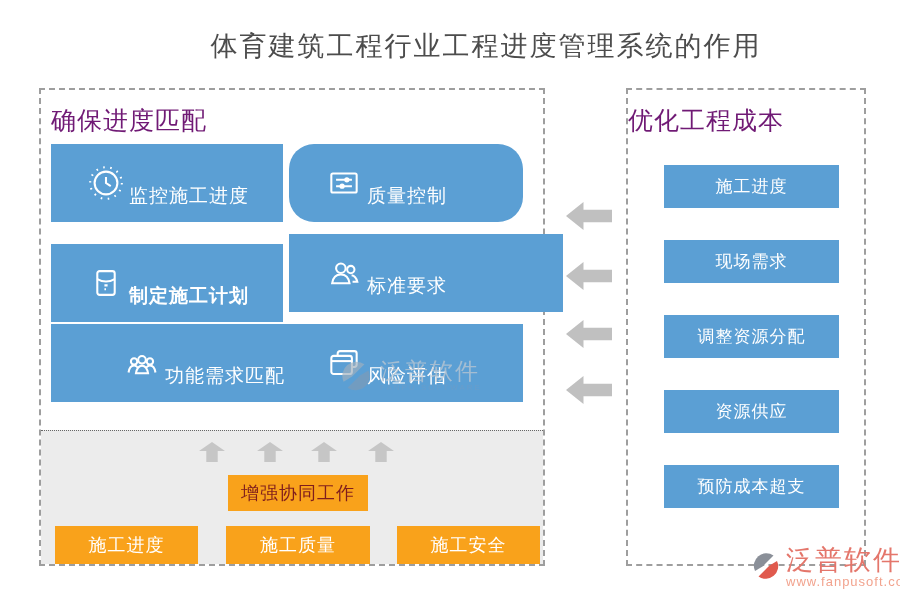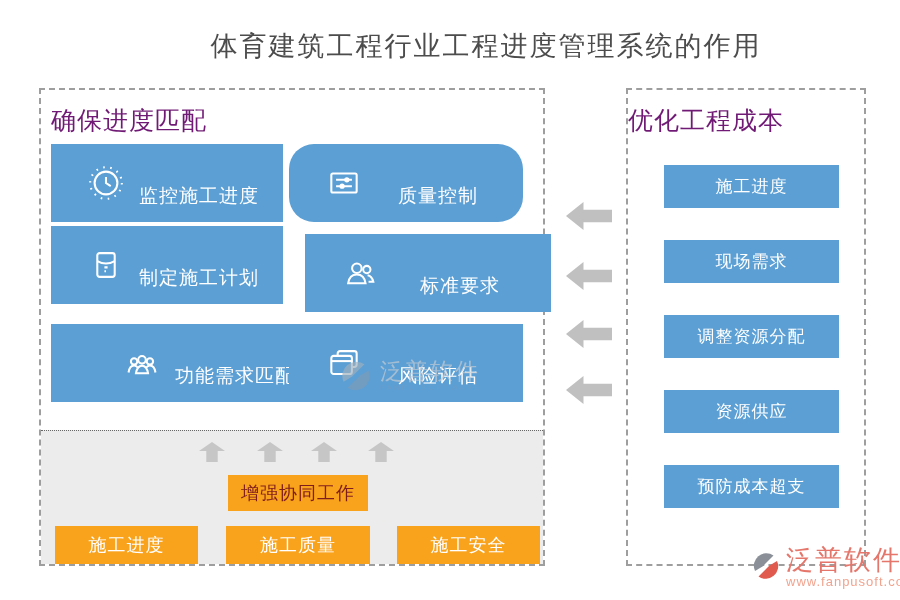--- a/index.html
+++ b/index.html
@@ -10,21 +10,21 @@
   
   .panel{position:absolute;border:2px dashed #9e9e9e;background:#ffffff;box-sizing:border-box;}
   .panel-left{left:39px;top:88px;width:506px;height:478px;}
   .panel-right{left:626px;top:88px;width:240px;height:478px;}
   .col-header{position:absolute;top:14px;font-size:25px;color:#701a75;text-align:left;letter-spacing:1px;}
   
   .bbox{position:absolute;background:#5B9FD4;color:#ffffff;display:flex;align-items:center;
         font-size:19px;letter-spacing:1px;}
   .bbox .icon{width:46px;margin-left:32px;display:flex;justify-content:center;align-items:center;}
   .bbox .icon svg{width:38px;height:38px;stroke:#ffffff;fill:none;stroke-width:1.3;}
-  .bbox .lbl{flex:1;text-align:center;padding-right:14px;margin-top:26px;}
+  .bbox .lbl{flex:1;padding-right:14px;margin-top:26px;}
   
   .rbox{position:absolute;left:36px;width:175px;height:43px;background:#5B9FD4;color:#ffffff;
         display:flex;align-items:center;justify-content:center;font-size:17px;letter-spacing:1px;}
   
   .gray-zone{position:absolute;left:0;right:0;bottom:0;top:340px;background:#ececec;
              border-top:1px dotted #666;}
   .up-arrow{position:absolute;width:26px;height:20px;background:#c6c6c6;
             clip-path:polygon(50% 0,100% 45%,72% 45%,72% 100%,28% 100%,28% 45%,0 45%);}
   .obox{position:absolute;background:#F9A21B;color:#ffffff;display:flex;align-items:center;
         justify-content:center;font-size:18px;letter-spacing:1px;}
@@ -58,21 +58,21 @@
     <div class="bbox" style="left:10px;top:54px;width:232px;height:78px;">
       <span class="icon">
         <svg viewBox="0 0 24 24">
             <circle cx="12" cy="12" r="10" stroke-dasharray="1 3.5"></circle>
             <circle cx="12" cy="12" r="7.2"></circle>
             <path d="M12 8.2V12l3 2"></path>
           </svg>
       </span>
       <span class="lbl">监控施工进度</span>
     </div>
-    <div class="bbox" style="left:10px;top:136px;width:232px;height:78px;">
+    <div class="bbox" style="left:10px;top:154px;width:232px;height:78px;font-weight:bold;">
       <span class="icon">
         <svg viewBox="0 0 24 24">
             <rect x="6.5" y="4.5" width="11" height="15" rx="1.5"></rect>
             <path d="M6.5 9.5q5.5 3 11 0"></path>
             <path d="M11 13.5h2M11 16h1"></path>
           </svg>
       </span>
       <span class="lbl">制定施工计划</span>
     </div>
     <div class="bbox" style="left:10px;top:234px;width:232px;height:78px;padding-left:36px;">
@@ -91,21 +91,21 @@
       <span class="icon">
         <svg viewBox="0 0 24 24">
             <rect x="4" y="6" width="16" height="12" rx="1"></rect>
             <path d="M7 10h6M15 10h2M7 14h3M12 14h5"></path>
             <circle cx="13.8" cy="10" r="1" fill="#fff"></circle>
             <circle cx="10.8" cy="14" r="1" fill="#fff"></circle>
           </svg>
       </span>
       <span class="lbl">质量控制</span>
     </div>
-    <div class="bbox" style="left:264px;top:144px;width:246px;height:78px;">
+    <div class="bbox" style="left:248px;top:144px;width:274px;height:78px;">
       <span class="icon">
         <svg viewBox="0 0 24 24">
             <circle cx="10" cy="9" r="3"></circle>
             <path d="M4.5 18.5c.5-3.6 2.5-5.6 5.5-5.6s5 2 5.5 5.6z"></path>
             <circle cx="16.3" cy="9.8" r="2.3"></circle>
             <path d="M16.8 13.4c1.8.3 3 1.7 3.6 4.1h-3"></path>
           </svg>
       </span>
       <span class="lbl">标准要求</span>
     </div>

